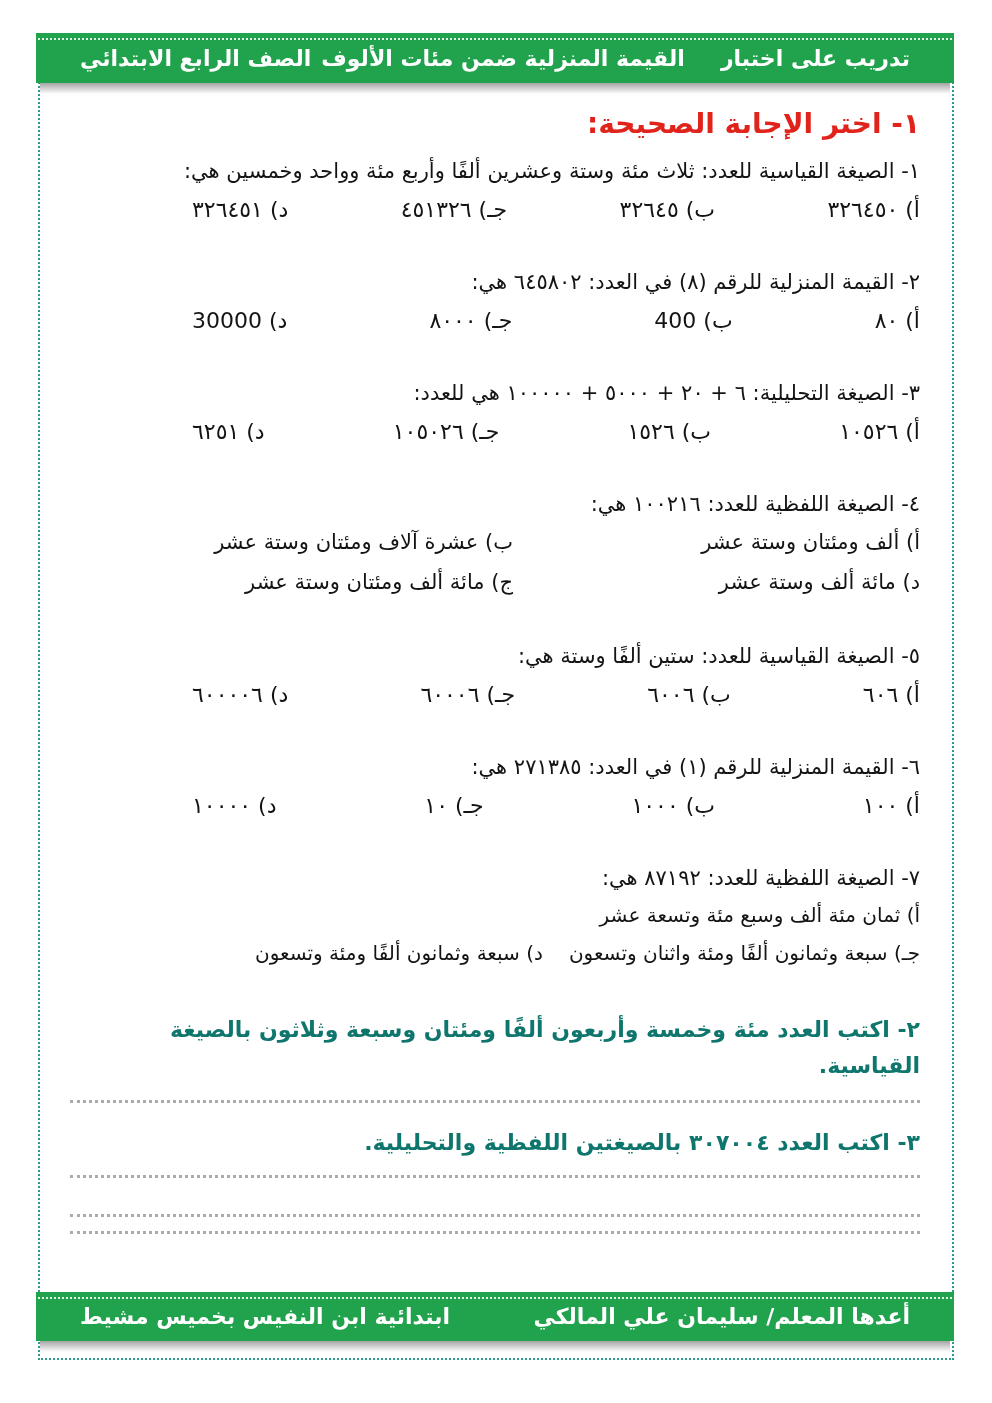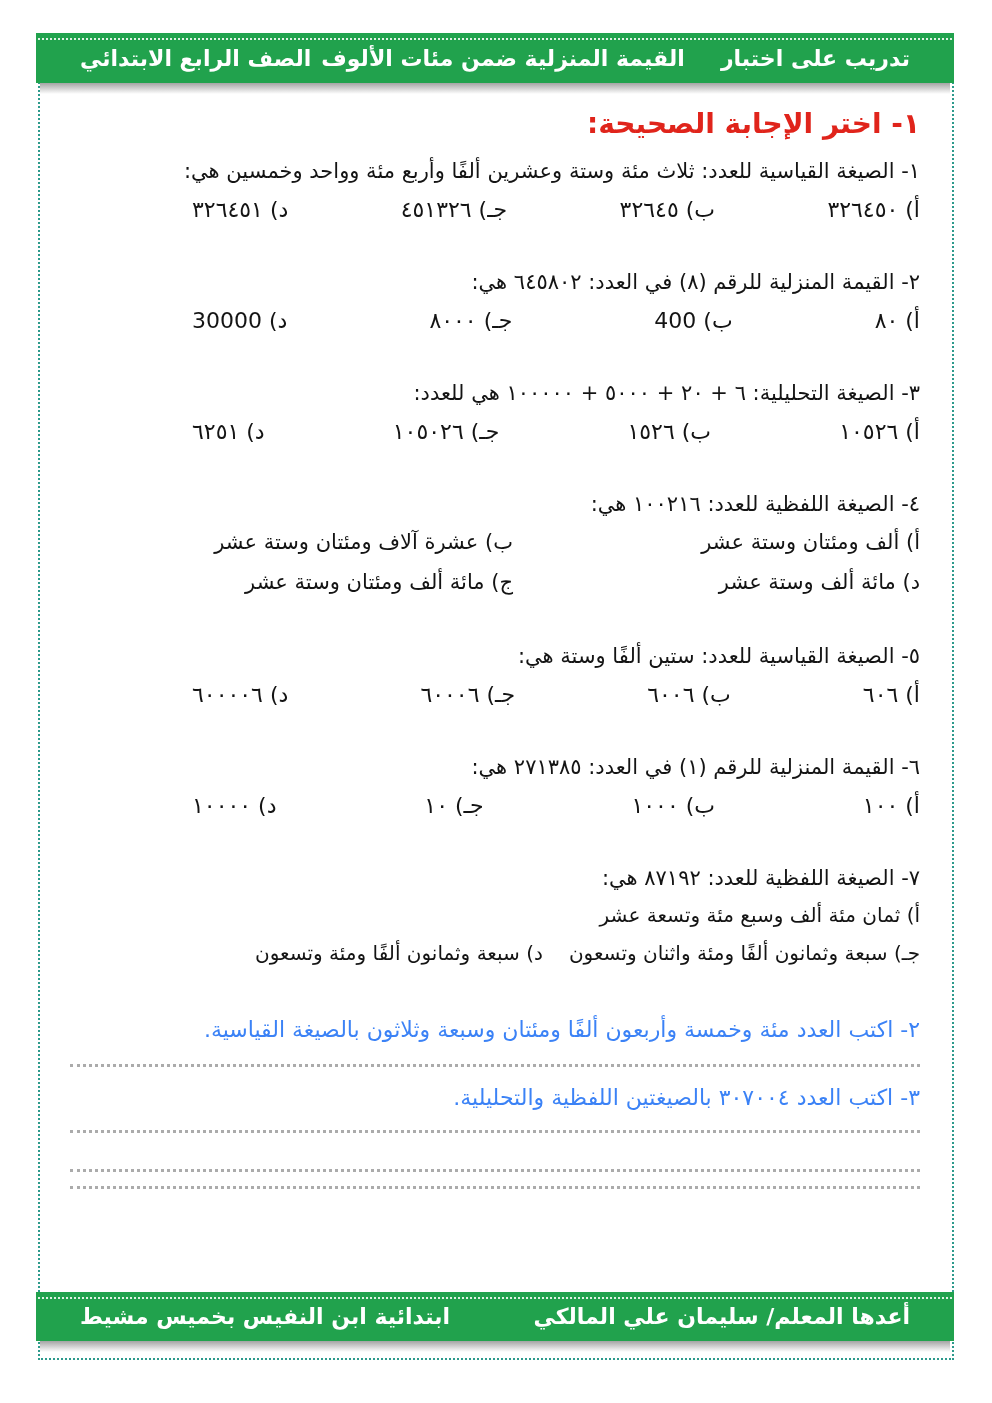--- a/index.html
+++ b/index.html
@@ -65,28 +65,28 @@
   }
   .opts-grid{
     display:grid;grid-template-columns:48% 52%;
     font-size:21px;line-height:40px;
   }
   .opts-lines .line{
     display:flex;gap:26px;white-space:nowrap;
     font-size:20px;line-height:38px;
   }
   .written{
-    color:#3b82f6;font-weight:normal;
+    color:#0f766e;font-weight:bold;
     font-size:22px;line-height:36px;
   }
   .answer-line{
     height:0;border-top:3px dotted #ababab;
     margin-left:-2px;
   }
-  .mt40{margin-top:40px;}.mt22{margin-top:13px;}
+  .mt40{margin-top:40px;}.mt22{margin-top:22px;}
   .mt18{margin-top:18px;}.mt16{margin-top:16px;}.mt14{margin-top:14px;}
   .mt36{margin-top:36px;}
 </style>
 </head>
 <body>
 
 <div class="page">
 
   <div class="page-border"></div>
 

